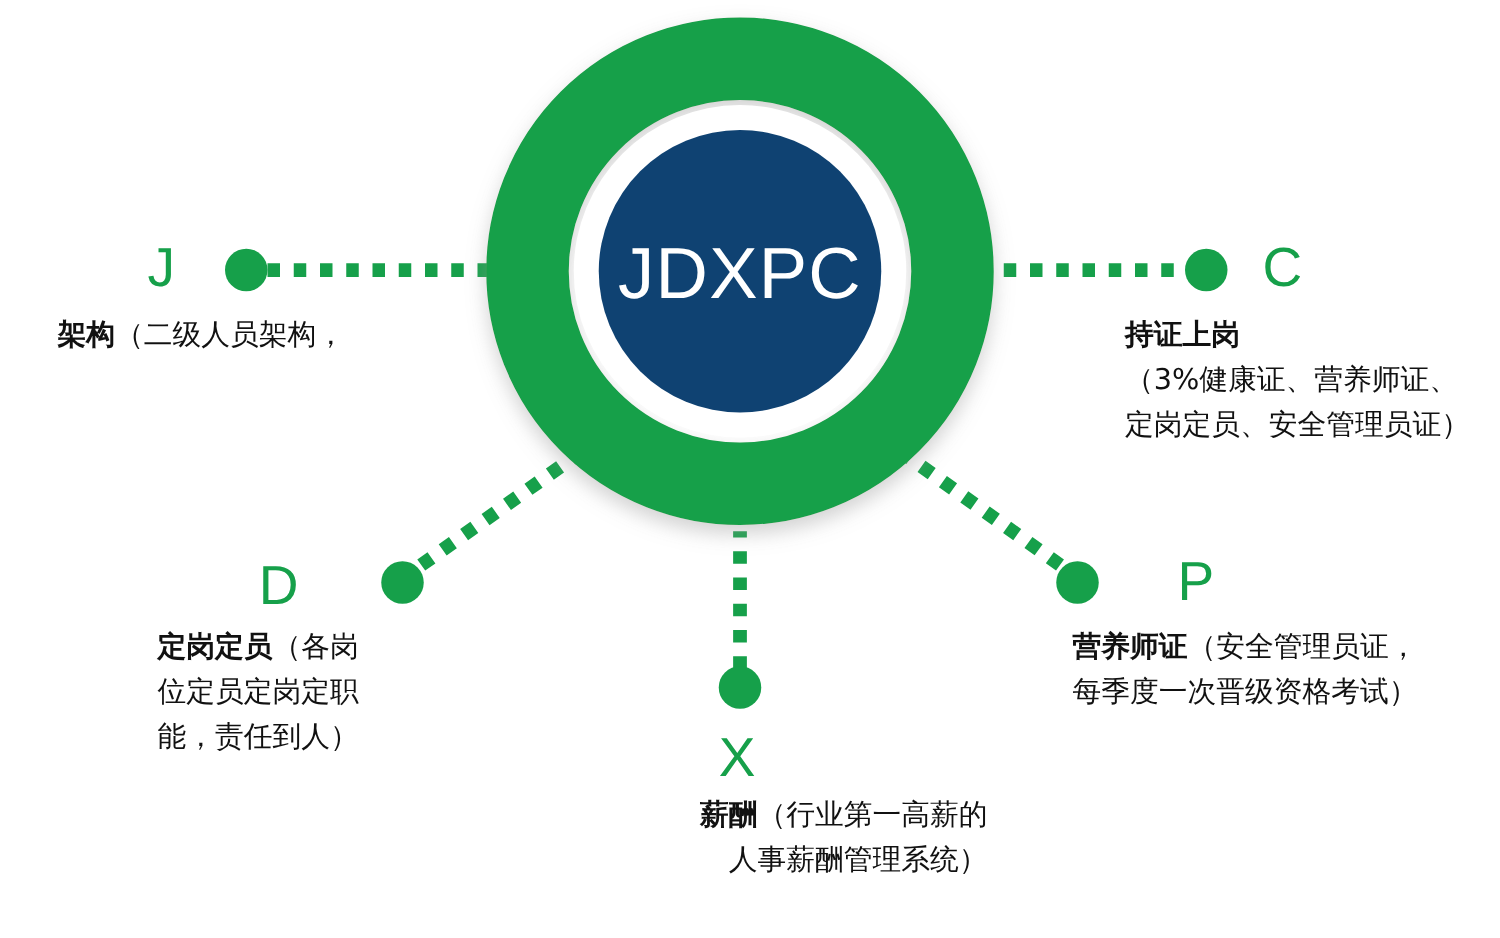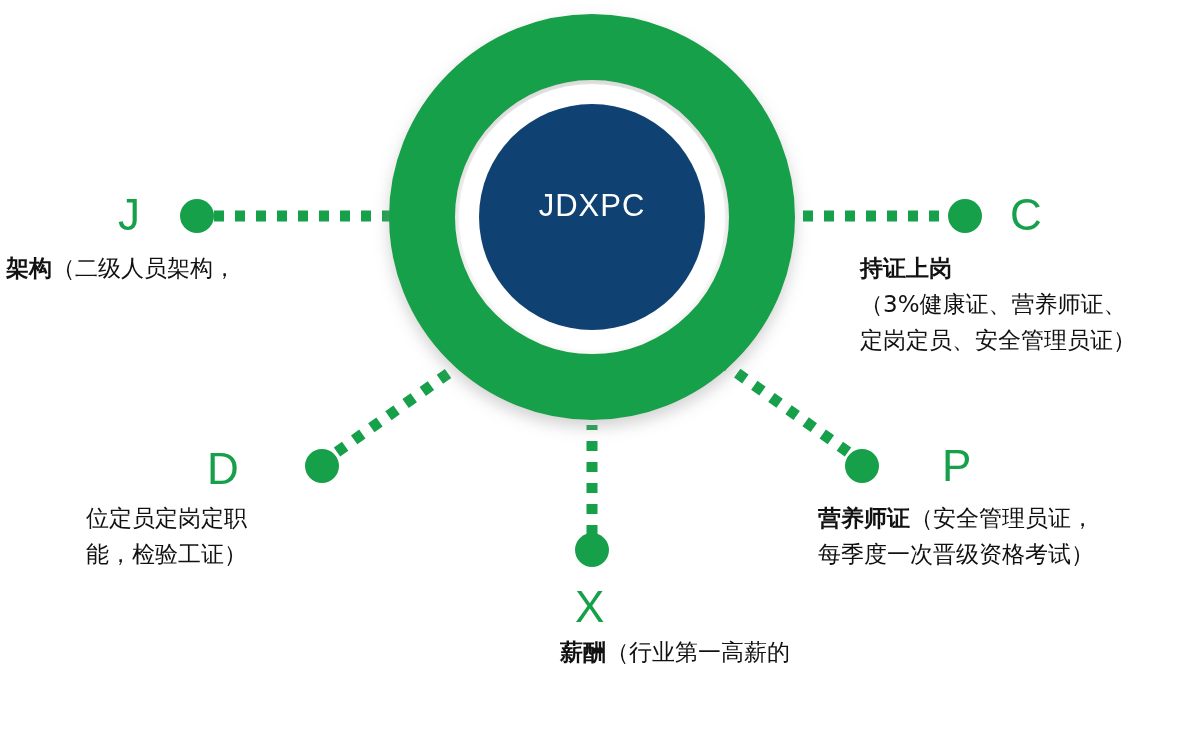--- a/index.html
+++ b/index.html
@@ -35,21 +35,21 @@
     display: block;
   }
 
   
   .hub-label {
     position: absolute;
     left: 392px;
     top: 190px;
     width: 400px;
     text-align: center;
-    font-size: 31px;
+    font-size: 58px;
     letter-spacing: 1px;
     color: #ffffff;
     font-weight: 400;
     line-height: 1;
     white-space: nowrap;
   }
 
   
   .branch-letter {
     position: absolute;
@@ -79,21 +79,21 @@
   .branch-text .body {
     font-weight: 400;
   }
 
   .text-j { left: 6px;   top: 250px;  width: 320px; text-align: left; }
   .text-c { left: 860px; top: 250px;  width: 345px; text-align: left; }
   .text-d { left: 86px;  top: 500px;  width: 230px; text-align: left; }
   .text-x { left: 470px; top: 634px;  width: 320px; text-align: right; }
   .text-p { left: 818px; top: 500px;  width: 390px; text-align: left; }
 
-  .line { display: block; white-space: nowrap; }
+  .line { display: block; white-space: nowrap; margin-left: 40px; }
   .text-d .line { white-space: normal; }
 </style>
 </head>
 <body>
 
 <div id="stage">
 
   <svg id="diagram-svg" viewBox="0 0 1200 750">
     <defs>
       <filter id="ringShadow" x="-30%" y="-30%" width="160%" height="170%">
@@ -145,30 +145,36 @@
     <span class="line">
       <span class="body">（3%健康证、营养师证、</span>
     </span>
     <span class="line">
       <span class="body">定岗定员、安全管理员证）</span>
     </span>
   </div>
 
   <div class="branch-text text-d">
     <span class="line">
+      <span class="kw">定岗定员</span><span class="body">（各岗</span>
+    </span>
+    <span class="line">
       <span class="body">位定员定岗定职</span>
     </span>
     <span class="line">
-      <span class="body">能，检验工证）</span>
+      <span class="body">能，责任到人）</span>
     </span>
   </div>
 
   <div class="branch-text text-x">
     <span class="line">
       <span class="kw">薪酬</span><span class="body">（行业第一高薪的</span>
+    </span>
+    <span class="line">
+      <span class="body">人事薪酬管理系统）</span>
     </span>
   </div>
 
   <div class="branch-text text-p">
     <span class="line">
       <span class="kw">营养师证</span><span class="body">（安全管理员证，</span>
     </span>
     <span class="line">
       <span class="body">每季度一次晋级资格考试）</span>
     </span>

